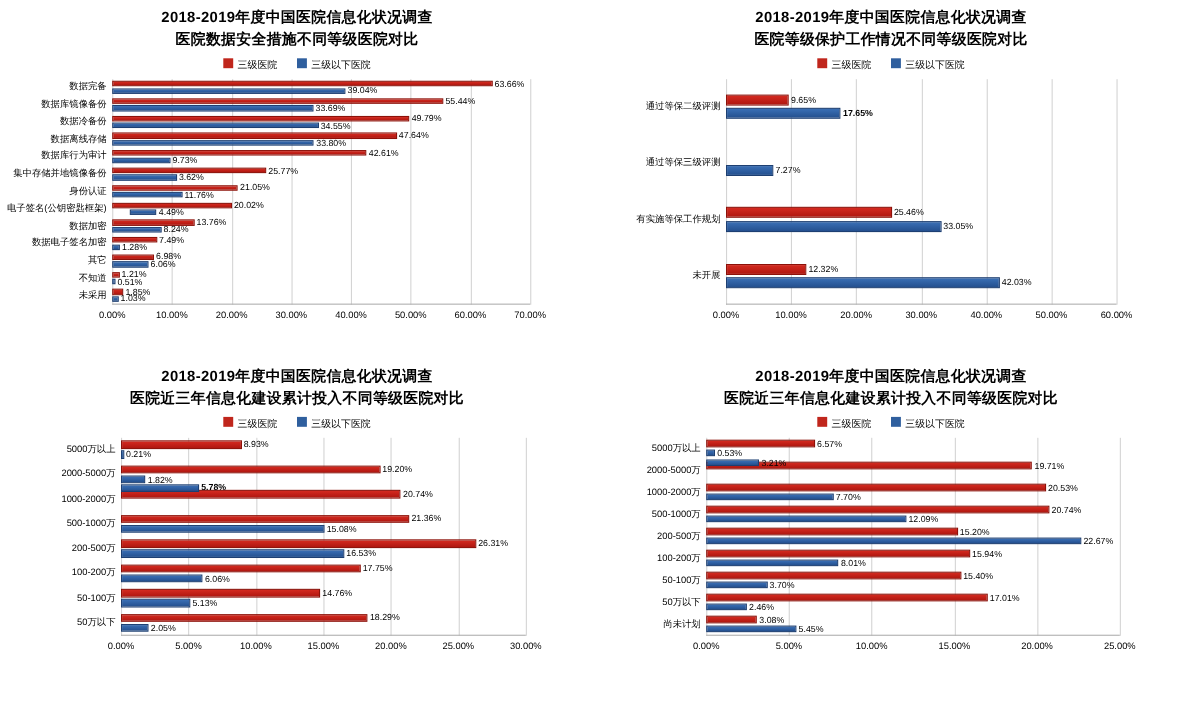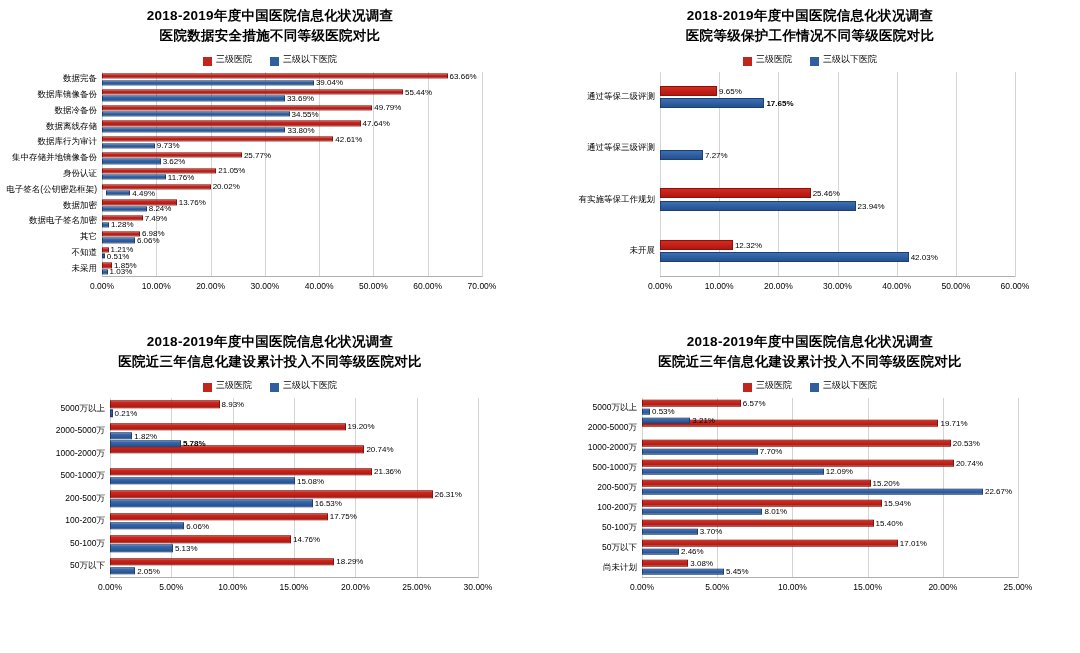--- a/index.html
+++ b/index.html
@@ -29,21 +29,21 @@
     letter-spacing: 0.3px;
   }
   .chart-title .line2 { display: block; }
   .legend {
     display: flex;
     justify-content: center;
     gap: 18px;
     margin-top: 6px;
     font-size: 9px;
   }
-  .legend-item { display: flex; align-items: flex-end; gap: 4px; }
+  .legend-item { display: flex; align-items: flex-start; gap: 4px; }
   .swatch { width: 9px; height: 9px; display: inline-block; }
   .plot {
     position: relative;
     margin-top: 6px;
   }
   .plot-inner {
     position: relative;
     width: 100%;
     height: 100%;
   }
@@ -177,21 +177,21 @@
           <div class="bar red" style="top: 99.2736px; left: 0px; height: 5.20385px; width: 30.0714%;">
             <span class="bar-value">21.05%</span>
           </div>
           <div class="bar blue" style="top: 105.726px; left: 0px; height: 5.20385px; width: 16.8%;">
             <span class="bar-value">11.76%</span>
           </div>
           <div class="cat-label" style="top: 118.269px;">电子签名(公钥密匙框架)</div>
           <div class="bar red" style="top: 115.043px; left: 0px; height: 5.20385px; width: 28.6%;">
             <span class="bar-value">20.02%</span>
           </div>
-          <div class="bar blue" style="top: 121.496px; left: 4px; height: 5.20385px; width: 6.41429%;">
+          <div class="bar blue" style="top: 121.496px; left: 16px; height: 5.20385px; width: 6.41429%;">
             <span class="bar-value">4.49%</span>
           </div>
           <div class="cat-label" style="top: 134.038px;">数据加密</div>
           <div class="bar red" style="top: 130.812px; left: 0px; height: 5.20385px; width: 19.6571%;">
             <span class="bar-value">13.76%</span>
           </div>
           <div class="bar blue" style="top: 137.265px; left: 0px; height: 5.20385px; width: 11.7714%;">
             <span class="bar-value">8.24%</span>
           </div>
           <div class="cat-label" style="top: 149.808px;">数据电子签名加密</div>
@@ -267,21 +267,21 @@
           </div>
           <div class="cat-label" style="top: 76.875px;">通过等保三级评测</div>
           <div class="bar blue" style="top: 83.075px; left: 0px; height: 10px; width: 12.1167%;">
             <span class="bar-value">7.27%</span>
           </div>
           <div class="cat-label" style="top: 128.125px;">有实施等保工作规划</div>
           <div class="bar red" style="top: 121.925px; left: 0px; height: 10px; width: 42.4333%;">
             <span class="bar-value">25.46%</span>
           </div>
           <div class="bar blue" style="top: 134.325px; left: 0px; height: 10px; width: 55.0833%;">
-            <span class="bar-value">23.94%</span>
+            <span class="bar-value">33.05%</span>
           </div>
           <div class="cat-label" style="top: 179.375px;">未开展</div>
           <div class="bar red" style="top: 173.175px; left: 0px; height: 10px; width: 20.5333%;">
             <span class="bar-value">12.32%</span>
           </div>
           <div class="bar blue" style="top: 185.575px; left: 0px; height: 10px; width: 70.05%;">
             <span class="bar-value">42.03%</span>
           </div>
         </div>
     </div>

